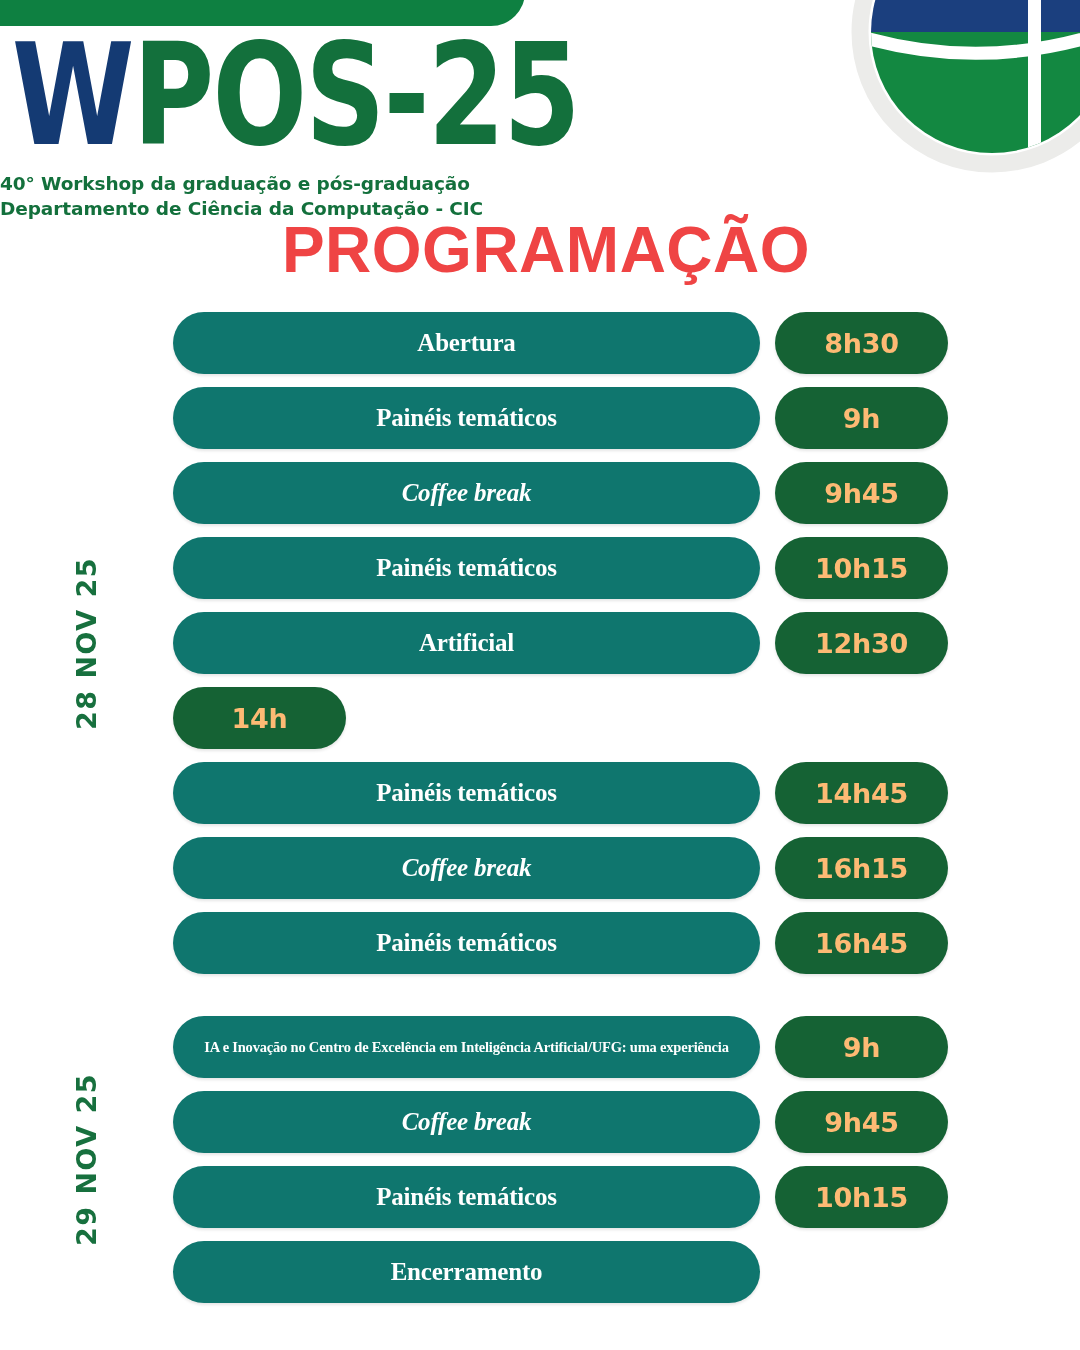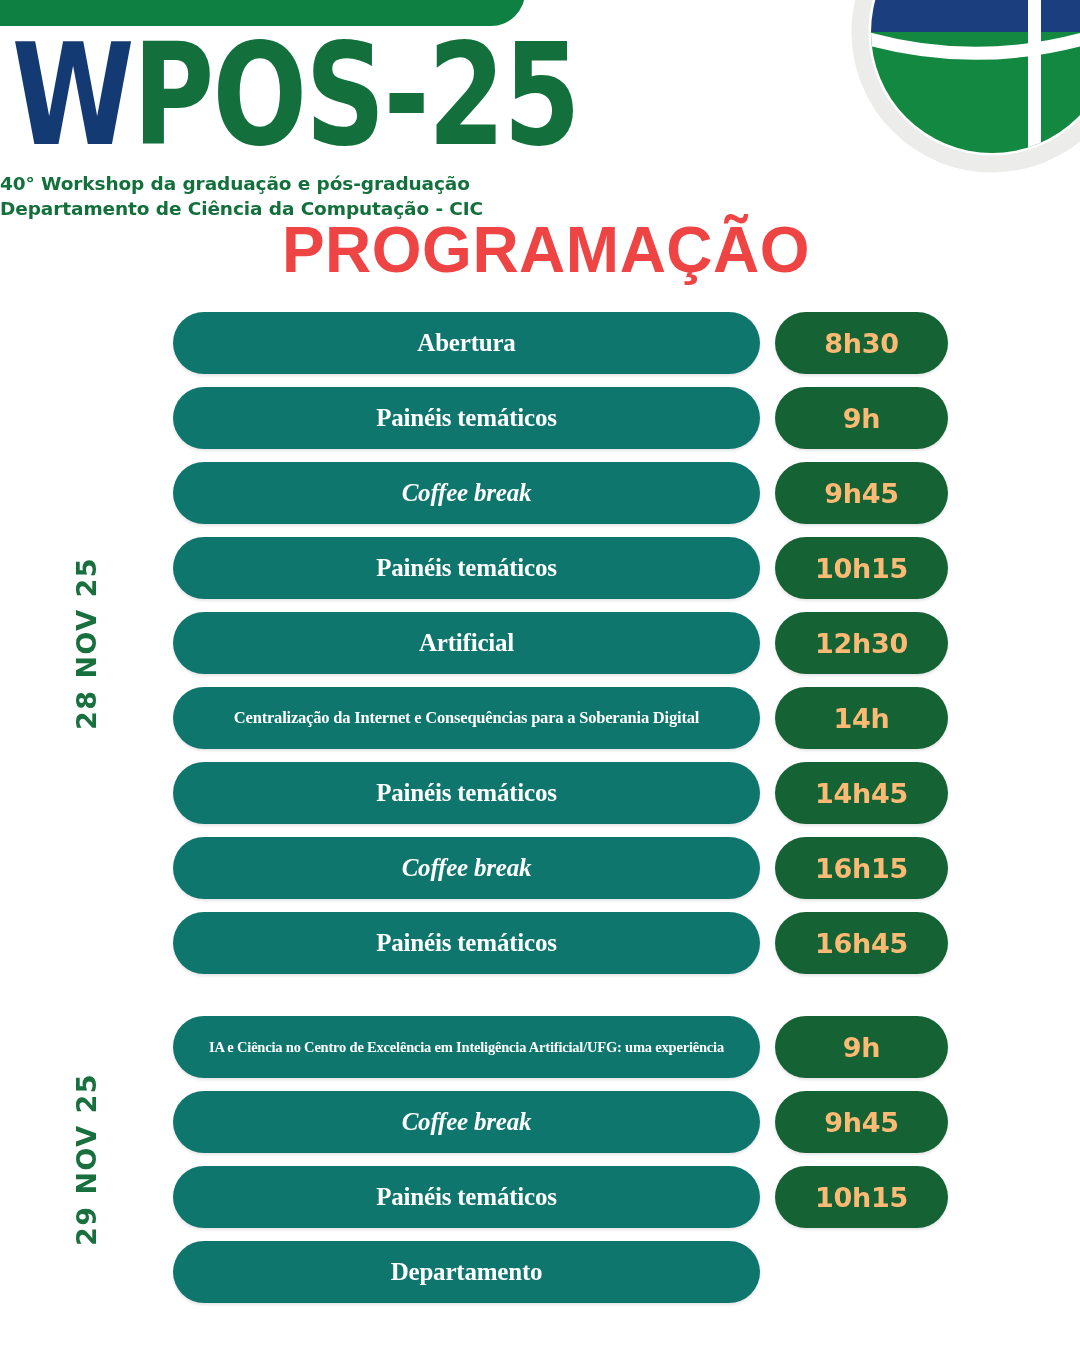--- a/index.html
+++ b/index.html
@@ -231,51 +231,50 @@
         </div>
         <div class="row">
           <div class="row-title">Painéis temáticos</div>
           <div class="row-time">10h15</div>
         </div>
         <div class="row">
           <div class="row-title">Artificial</div>
           <div class="row-time">12h30</div>
         </div>
         <div class="row">
-          <div class="row-title small">Centralização da Internet e Consequências para a Soberania Digital</div>
           <div class="row-time">14h</div>
         </div>
         <div class="row">
           <div class="row-title">Painéis temáticos</div>
           <div class="row-time">14h45</div>
         </div>
         <div class="row">
           <div class="row-title italic">Coffee break</div>
           <div class="row-time">16h15</div>
         </div>
         <div class="row">
           <div class="row-title">Painéis temáticos</div>
           <div class="row-time">16h45</div>
         </div>
       </div>
       <div class="day-block">
         <div class="day-label">
           <span>29 NOV 25</span>
         </div>
         <div class="row">
-          <div class="row-title xsmall">IA e Ciência no Centro de Excelência em Inteligência Artificial/UFG:  uma experiência</div>
+          <div class="row-title xsmall">IA e Inovação no Centro de Excelência em Inteligência Artificial/UFG:  uma experiência</div>
           <div class="row-time">9h</div>
         </div>
         <div class="row">
           <div class="row-title italic">Coffee break</div>
           <div class="row-time">9h45</div>
         </div>
         <div class="row">
           <div class="row-title">Painéis temáticos</div>
           <div class="row-time">10h15</div>
         </div>
         <div class="row">
-          <div class="row-title">Departamento</div>
+          <div class="row-title">Encerramento</div>
         </div>
       </div>
     </div>
 
 </div>
 
 </body></html>

